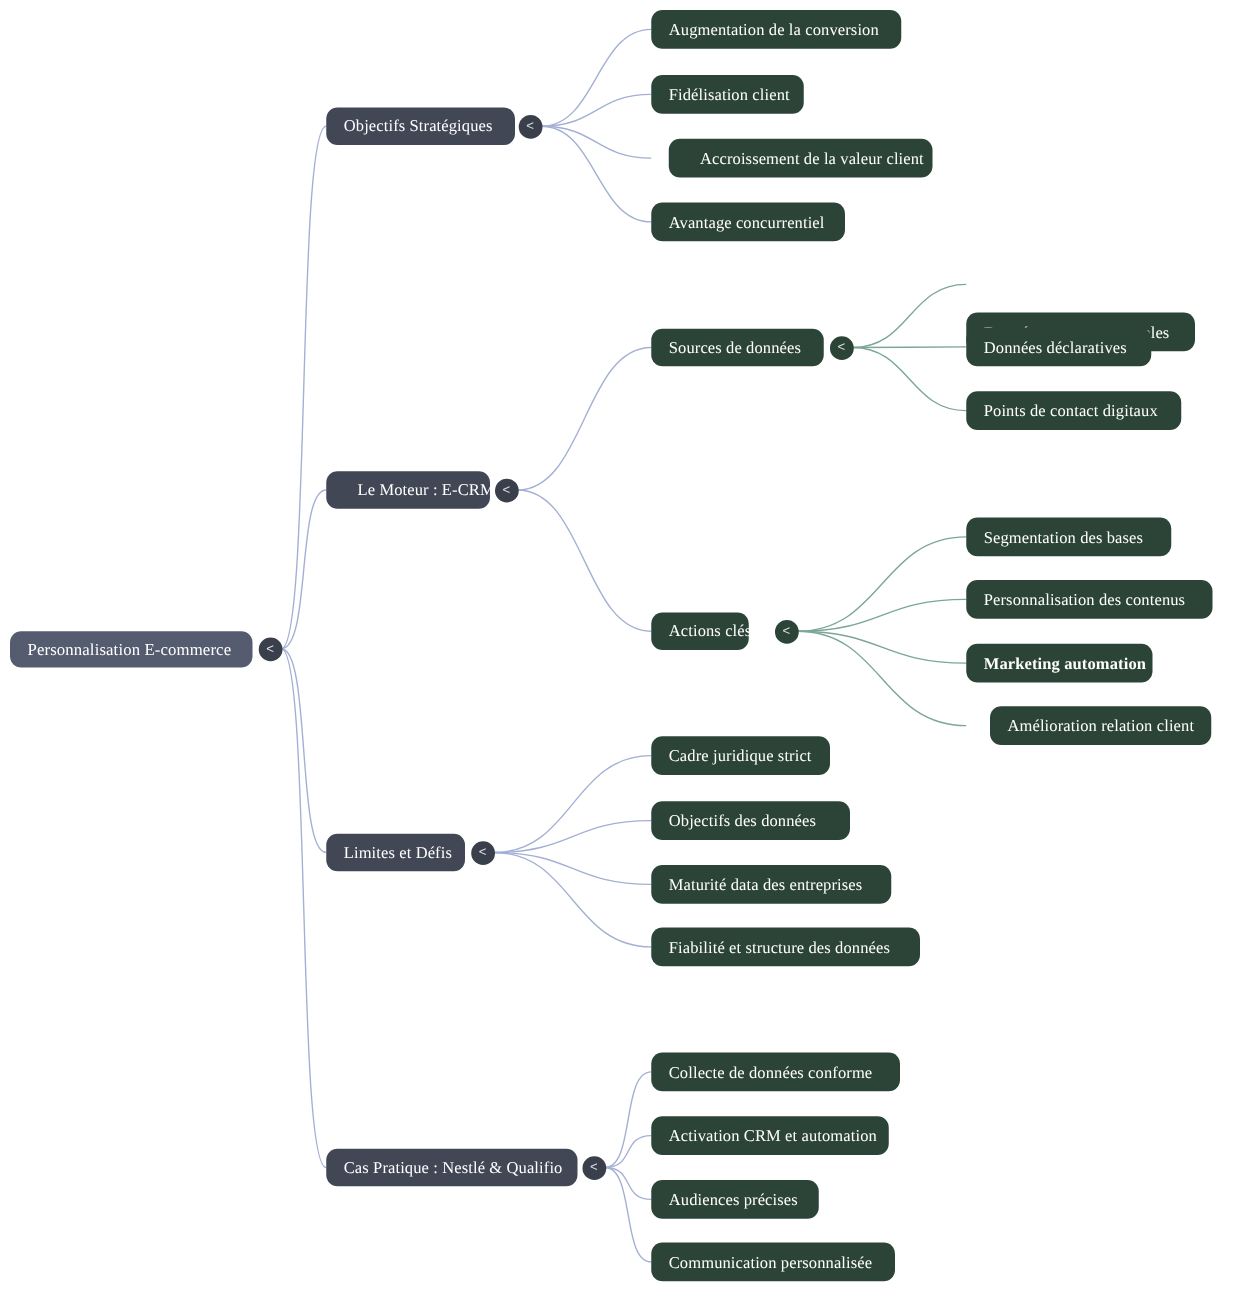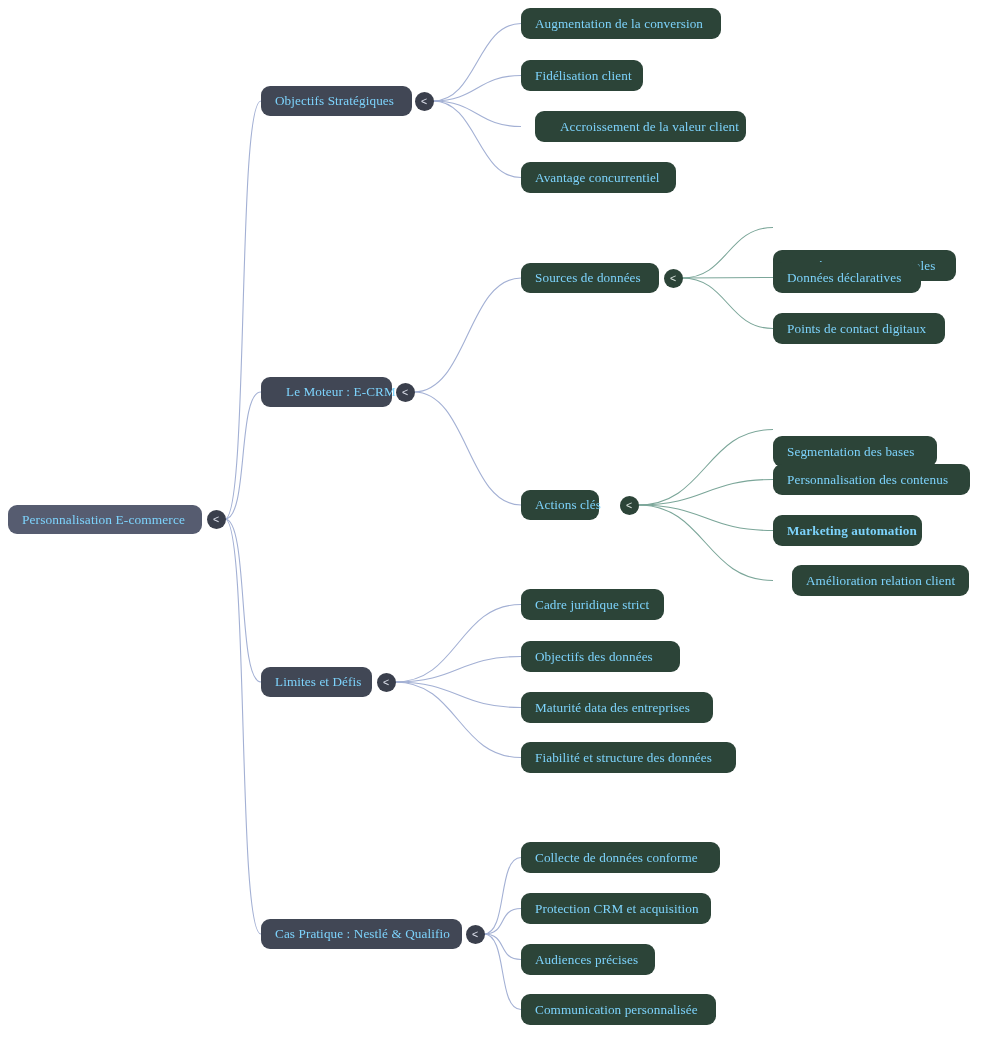--- a/index.html
+++ b/index.html
@@ -23,21 +23,21 @@
     width: 1000px;
     height: 1037px;
     pointer-events: none;
   }
   .node {
     position: absolute;
     box-sizing: border-box;
     display: flex;
     align-items: center;
     border-radius: 9px;
-    color: #7dd3fc;
+    color: #ffffff;
     font-size: 13.2px;
     letter-spacing: 0.1px;
     padding: 0 14px;
     white-space: nowrap;
     line-height: 1;
     user-select: none;
   }
   .node.root {
     background: #565c70;
     font-size: 13.4px;
@@ -111,30 +111,30 @@
       <div class="node lvl2" style="left: 521px; top: 162px; width: 155px; height: 31px;">Avantage concurrentiel</div>
       <div class="node lvl1" style="left: 261px; top: 377px; width: 131px; height: 30px; padding-left: 25px;">Le Moteur : E-CRM</div>
       <div class="toggle" style="left: 395.5px; top: 382.5px;">&lt;</div>
       <div class="node lvl2" style="left: 521px; top: 263px; width: 138px; height: 30px;">Sources de données</div>
       <div class="toggle green" style="left: 663.5px; top: 268.5px;">&lt;</div>
       <div class="node lvl3" style="left: 773px; top: 212px; width: 183px; height: 31px; margin-top: 38px;">Données comportementales</div>
       <div class="node lvl3" style="left: 773px; top: 262px; width: 148px; height: 31px;">Données déclaratives</div>
       <div class="node lvl3" style="left: 773px; top: 313px; width: 172px; height: 31px;">Points de contact digitaux</div>
       <div class="node lvl2" style="left: 521px; top: 490px; width: 78px; height: 30px;">Actions clés</div>
       <div class="toggle green" style="left: 619.5px; top: 495.5px;">&lt;</div>
-      <div class="node lvl3" style="left: 773px; top: 414px; width: 164px; height: 31px; margin-top: 22px;">Segmentation des bases</div>
+      <div class="node lvl3" style="left: 773px; top: 414px; width: 164px; height: 31px;">Segmentation des bases</div>
       <div class="node lvl3" style="left: 773px; top: 464px; width: 197px; height: 31px;">Personnalisation des contenus</div>
       <div class="node lvl3" style="left: 773px; top: 515px; width: 149px; height: 31px; font-weight: bold;">Marketing automation</div>
       <div class="node lvl3" style="left: 792px; top: 565px; width: 177px; height: 31px;">Amélioration relation client</div>
       <div class="node lvl1" style="left: 261px; top: 667px; width: 111px; height: 30px;">Limites et Défis</div>
       <div class="toggle" style="left: 376.5px; top: 672.5px;">&lt;</div>
       <div class="node lvl2" style="left: 521px; top: 589px; width: 143px; height: 31px;">Cadre juridique strict</div>
       <div class="node lvl2" style="left: 521px; top: 641px; width: 159px; height: 31px;">Objectifs des données</div>
       <div class="node lvl2" style="left: 521px; top: 692px; width: 192px; height: 31px;">Maturité data des entreprises</div>
       <div class="node lvl2" style="left: 521px; top: 742px; width: 215px; height: 31px;">Fiabilité et structure des données</div>
       <div class="node lvl1" style="left: 261px; top: 919px; width: 201px; height: 30px;">Cas Pratique : Nestlé &amp; Qualifio</div>
       <div class="toggle" style="left: 465.5px; top: 924.5px;">&lt;</div>
       <div class="node lvl2" style="left: 521px; top: 842px; width: 199px; height: 31px;">Collecte de données conforme</div>
-      <div class="node lvl2" style="left: 521px; top: 893px; width: 190px; height: 31px;">Protection CRM et acquisition</div>
+      <div class="node lvl2" style="left: 521px; top: 893px; width: 190px; height: 31px;">Activation CRM et automation</div>
       <div class="node lvl2" style="left: 521px; top: 944px; width: 134px; height: 31px;">Audiences précises</div>
       <div class="node lvl2" style="left: 521px; top: 994px; width: 195px; height: 31px;">Communication personnalisée</div>
     </div>
 </div>
 
 </body></html>

